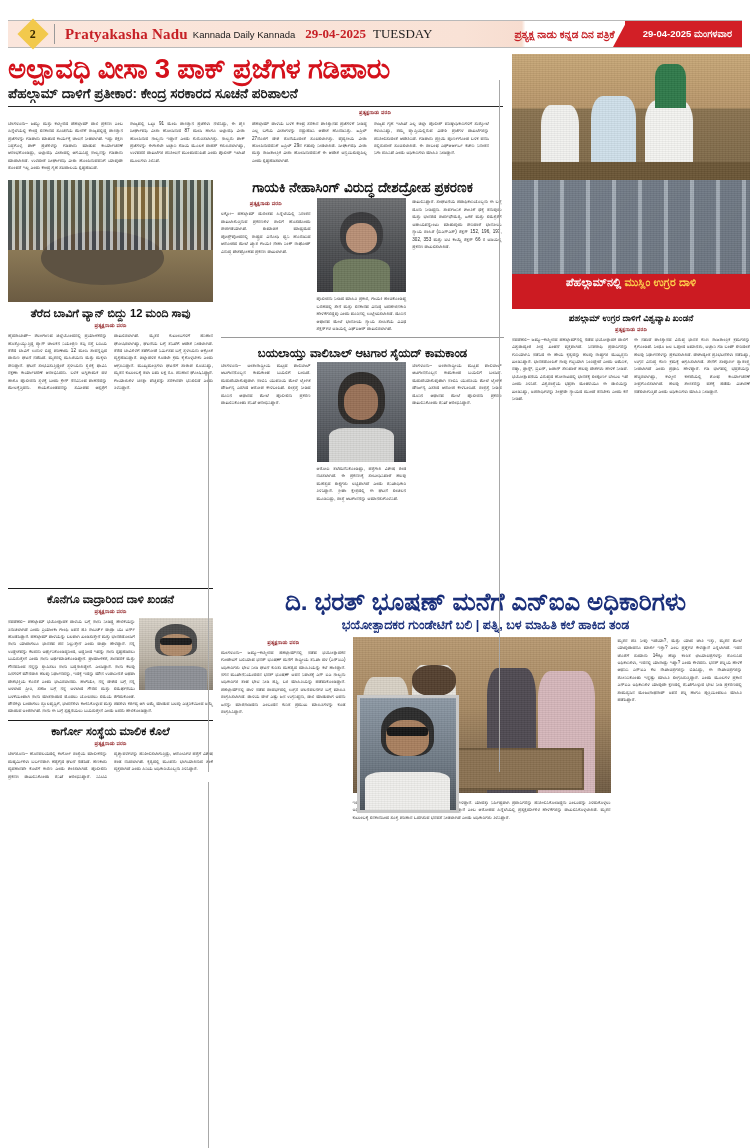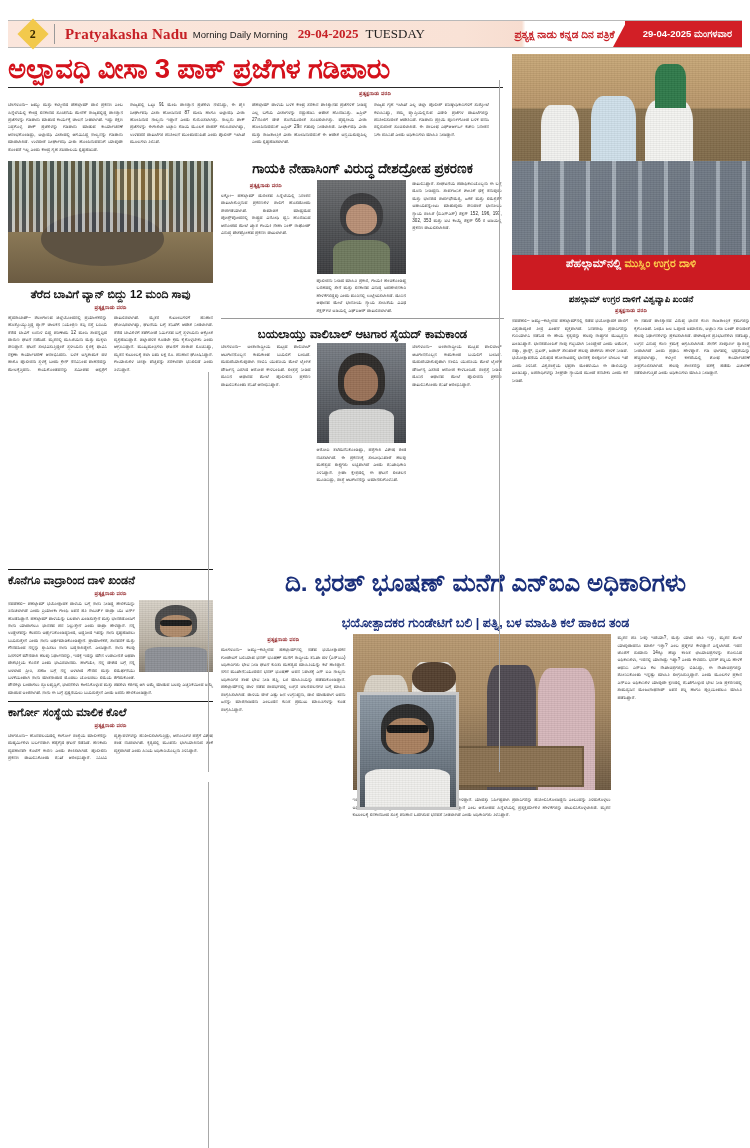--- a/index.html
+++ b/index.html
@@ -55,26 +55,26 @@
   .redbanner{width:238px;background:#cc1b22;color:#fff;font-size:11px;font-weight:bold;text-align:center;padding:2px 0 20px;margin-top:-14px;position:relative;}
   .redbanner .wh{color:#fff;}
   .redbanner .ye{color:#ffd34d;}
   .rr-head{font-size:8.6px;font-weight:bold;text-align:center;margin-top:4px;}
   .rr-cols{display:flex;gap:6px;margin-top:3px;}
   .rr-cols > div{width:116px;}
 
   
   .bottom{position:relative;margin:0 8px;}
   .bl{position:absolute;left:0;top:0;width:205px;}
-  .bl-head{font-size:11.2px;font-weight:bold;line-height:1.2;}
+  .bl-head{font-size:11.2px;font-weight:bold;text-align:center;line-height:1.2;}
   .bl-flow{font-size:4.6px;line-height:1.62;text-align:justify;color:#2b2b2b;}
   .bl-photo{width:74px;height:72px;float:right;margin:0 0 3px 4px;}
   .big{position:absolute;left:213px;top:0;width:529px;}
   .big-head{font-size:24.5px;font-weight:bold;color:#1a2f7a;text-align:center;line-height:1.12;}
-  .big-sub{font-size:12.6px;font-weight:bold;color:#1a2f7a;text-align:center;margin-top:19px;line-height:1.15;}
+  .big-sub{font-size:12.6px;font-weight:bold;color:#1a2f7a;text-align:center;margin-top:3px;line-height:1.15;}
   .big-cols{display:flex;gap:7px;margin-top:4px;}
   .big-cols > div{width:124.5px;}
   .big-photo{width:258px;height:156px;}
 
   .vline{position:absolute;width:1px;background:#a8a8a8;}
 
   
   .ph-meet{background:linear-gradient(180deg,#c8a878 0%,#b8966a 42%,#8a7350 43%,#7d6848 100%);}
   .ph-well{background:linear-gradient(180deg,#7b8f5a 0%,#6f7f52 30%,#8d7b58 55%,#6b5b42 100%);}
   .ph-woman{background:linear-gradient(180deg,#6d6f72 0%,#4e5053 55%,#3b3c3f 100%);}
@@ -96,29 +96,30 @@
 <body>
 
 <div class="page">
 
   <div class="masthead">
     <div class="pagebadge">
       <span>2</span>
     </div>
     <div class="mast-sep"></div>
     <div class="mast-title">Pratyakasha Nadu</div>
-    <div class="mast-sub">Morning Daily Morning</div>
+    <div class="mast-sub">Kannada Daily Kannada</div>
     <div class="mast-date">29-04-2025</div>
     <div class="mast-day">TUESDAY</div>
     <div class="mast-kn">ಪ್ರತ್ಯಕ್ಷ ನಾಡು ಕನ್ನಡ ದಿನ ಪತ್ರಿಕೆ</div>
     <div class="mast-redtag">29-04-2025 ಮಂಗಳವಾರ</div>
   </div>
 
   <div class="lead">
     <div class="lead-head">ಅಲ್ಪಾವಧಿ ವೀಸಾ 3 ಪಾಕ್ ಪ್ರಜೆಗಳ ಗಡಿಪಾರು</div>
+    <div class="lead-sub">ಪೆಹಲ್ಗಾಮ್ ದಾಳಿಗೆ ಪ್ರತೀಕಾರ: ಕೇಂದ್ರ ಸರಕಾರದ ಸೂಚನೆ ಪರಿಪಾಲನೆ</div>
     <div class="lead-rule"></div>
     <div class="byline">ಪ್ರತ್ಯಕ್ಷನಾಡು ವರದಿ</div>
     <div class="lead-cols">
       <div class="body-col">ಬೆಂಗಳೂರು– ಜಮ್ಮು ಮತ್ತು ಕಾಶ್ಮೀರದ ಪೆಹಲ್ಗಾಮ್ ದಾಳಿ ಪ್ರಕರಣ ಎಂಬ ಹಿನ್ನೆಲೆಯಲ್ಲಿ ಕೇಂದ್ರ ಸರಕಾರದ ಸೂಚನೆಯ ಮೇರೆಗೆ ರಾಜ್ಯದಲ್ಲಿದ್ದ ಪಾಕಿಸ್ತಾನ ಪ್ರಜೆಗಳನ್ನು ಗಡಿಪಾರು ಮಾಡುವ ಕಾರ್ಯಕ್ಕೆ ಚಾಲನೆ ನೀಡಲಾಗಿದೆ.
 
 ಇದ್ದು ತಕ್ಷಣ ಸಿದ್ಧಗೊಳ್ಳಿ ಪಾಕ್ ಪ್ರಜೆಗಳನ್ನು ಗಡಿಪಾರು ಮಾಡುವ ಕಾರ್ಯಾಚರಣೆ ಆರಂಭಗೊಂಡಿದ್ದು, ಅಲ್ಪಾವಧಿ ವೀಸಾದಲ್ಲಿ ಆಗಮಿಸಿದ್ದ ನಾಲ್ವರನ್ನು ಗಡಿಪಾರು ಮಾಡಲಾಗಿದೆ. ಉಳಿದಂತೆ ದೀರ್ಘಾವಧಿ ವೀಸಾ ಹೊಂದಿರುವವರಿಗೆ ಯಾವುದೇ ತೊಂದರೆ ಇಲ್ಲ ಎಂದು ಕೇಂದ್ರ ಗೃಹ ಸಚಿವಾಲಯ ಸ್ಪಷ್ಟಪಡಿಸಿದೆ.</div>
       <div class="body-col">ರಾಜ್ಯದಲ್ಲಿ ಒಟ್ಟು 91 ಮಂದಿ ಪಾಕಿಸ್ತಾನ ಪ್ರಜೆಗಳು ನೆಲೆಸಿದ್ದು, ಈ ಪೈಕಿ ದೀರ್ಘಾವಧಿ ವೀಸಾ ಹೊಂದಿರುವ 87 ಮಂದಿ ಹಾಗೂ ಅಲ್ಪಾವಧಿ ವೀಸಾ ಹೊಂದಿರುವ ನಾಲ್ವರು ಇದ್ದಾರೆ ಎಂದು ಗುರುತಿಸಲಾಗಿತ್ತು.
 
 ನಾಲ್ವರು ಪಾಕ್ ಪ್ರಜೆಗಳನ್ನು ಈಗಾಗಲೇ ಅಟ್ಟಾರಿ ಗಡಿಯ ಮೂಲಕ ವಾಪಸ್ ಕಳುಹಿಸಲಾಗಿದ್ದು, ಉಳಿದವರ ದಾಖಲೆಗಳ ಪರಿಶೀಲನೆ ಮುಂದುವರಿದಿದೆ ಎಂದು ಪೊಲೀಸ್ ಇಲಾಖೆ ಮೂಲಗಳು ತಿಳಿಸಿವೆ.</div>
       <div class="body-col">ಪೆಹಲ್ಗಾಮ್ ದಾಳಿಯ ಬಳಿಕ ಕೇಂದ್ರ ಸರಕಾರ ಪಾಕಿಸ್ತಾನದ ಪ್ರಜೆಗಳಿಗೆ ನೀಡಿದ್ದ ಎಲ್ಲ ಬಗೆಯ ವೀಸಾಗಳನ್ನು ರದ್ದುಪಡಿಸಿ ಆದೇಶ ಹೊರಡಿಸಿತ್ತು. ಏಪ್ರಿಲ್ 27ರೊಳಗೆ ದೇಶ ತೊರೆಯುವಂತೆ ಸೂಚಿಸಲಾಗಿತ್ತು.

